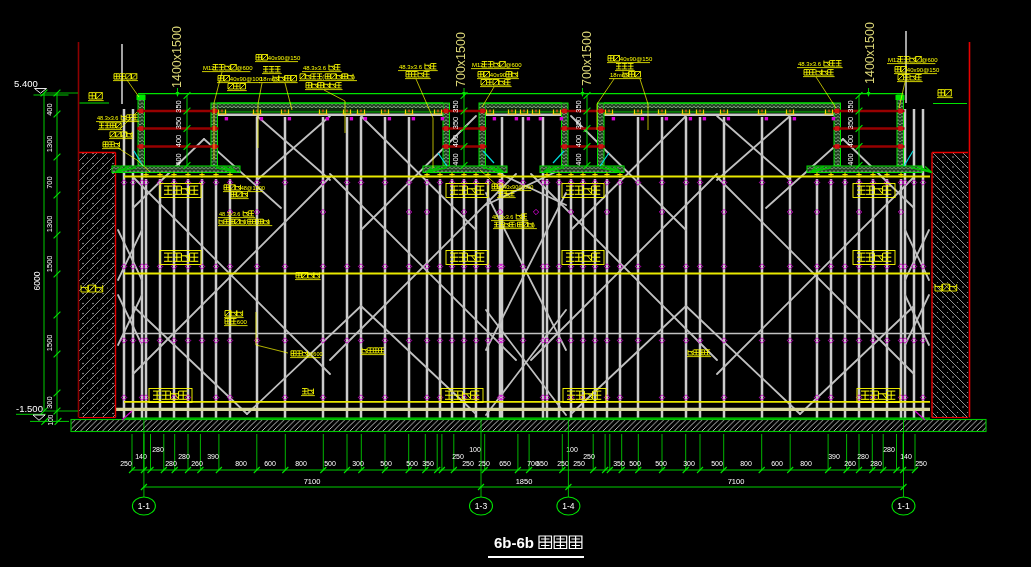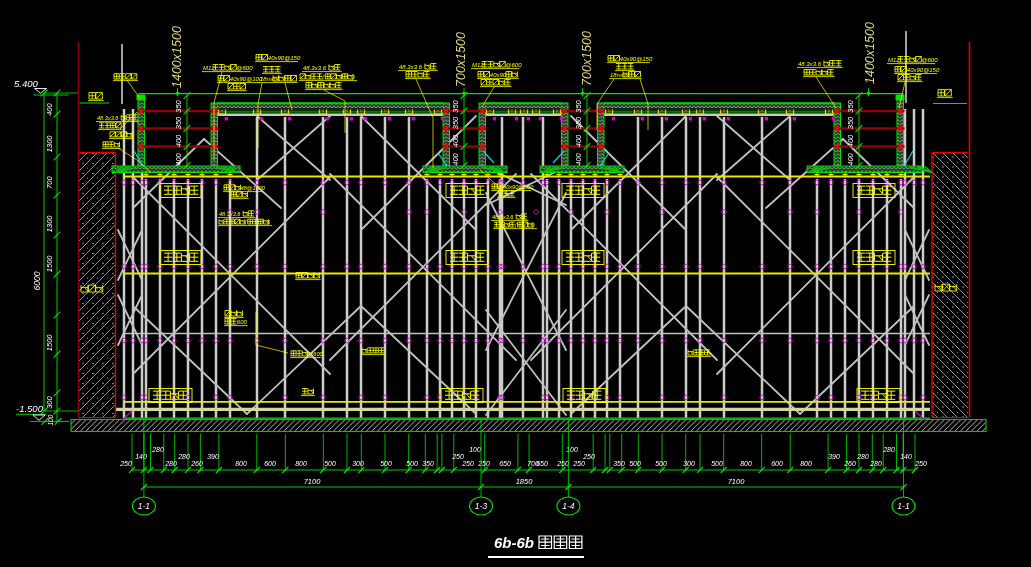--- a/index.html
+++ b/index.html
@@ -1,15 +1,15 @@
 <!DOCTYPE html>
 <html><head></head><body>
 <style>
 html,body{margin:0;padding:0;background:#000;}
-#cv{position:relative;width:1031px;height:567px;background:#000;overflow:hidden;font-style:italic;}
+#cv{position:relative;width:1031px;height:567px;background:#000;overflow:hidden;}
 text{font-family:"Liberation Sans",sans-serif;}
 </style>
 <div id="cv">
 <svg width="1031" height="567" viewBox="0 0 1031 567" xmlns="http://www.w3.org/2000/svg">
 <defs>
 <pattern id="bhatch" width="5.5" height="5.5" patternUnits="userSpaceOnUse">
           <path d="M-1,6.5 L6.5,-1" stroke="#cfcfcf" stroke-width="0.9"></path>
         </pattern>
 <pattern id="whatchL" width="10" height="10" patternUnits="userSpaceOnUse">
           <path d="M-1,11 L11,-1" stroke="#b8b8b8" stroke-width="0.8"></path>

